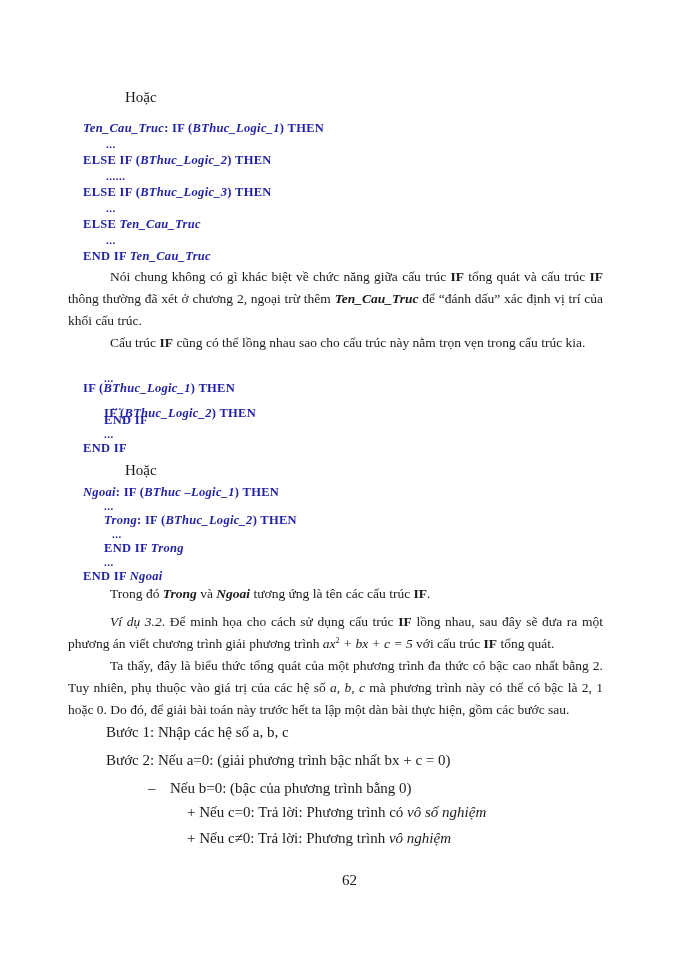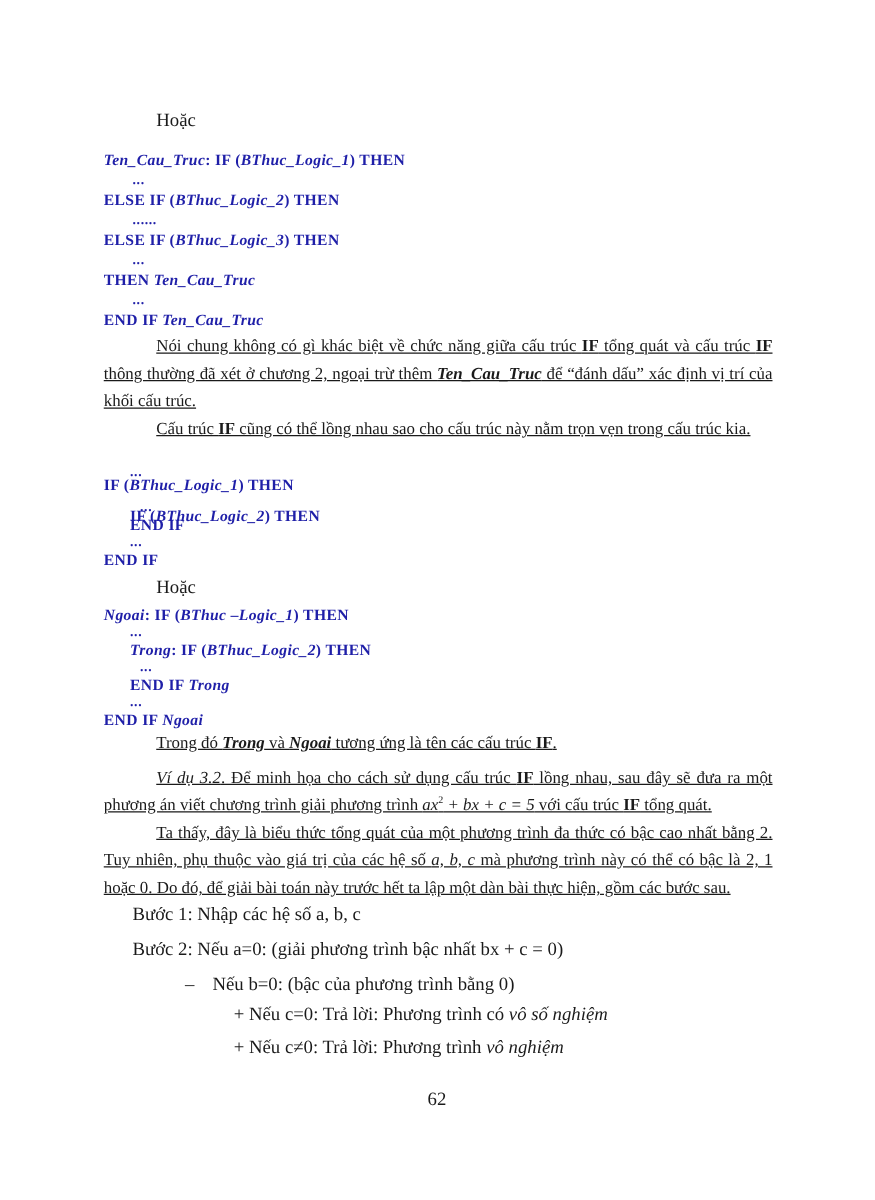--- a/index.html
+++ b/index.html
@@ -2,41 +2,41 @@
 <html><head>
 <meta charset="utf-8">
 <style>
   html, body { margin: 0; padding: 0; background: #ffffff; }
   body { width: 700px; height: 960px; position: relative; overflow: hidden;
          font-family: "Liberation Serif", serif; color: #1a1a1a; font-size: 13.5px; }
   .abs { position: absolute; white-space: nowrap; }
   .code { color: #1f1fa8; font-weight: bold; font-size: 12.5px; letter-spacing: 0.3px; }
   .code i { font-style: italic; }
   .dots { color: #1f1fa8; font-weight: bold; font-size: 11px; letter-spacing: 0.5px; }
-  .para { position: absolute; left: 83px; width: 535px; line-height: 22px; text-align: justify;
-          font-size: 13.5px; text-decoration: underline; }
+  .para { position: absolute; left: 68px; width: 535px; line-height: 22px; text-align: justify;
+          font-size: 13.5px; }
   .indent { text-indent: 42px; }
   .para b { font-weight: bold; }
   .para .bi { font-weight: bold; font-style: italic; }
   .para i { font-style: italic; }
   .plain { font-size: 15px; }
   sup { font-size: 8px; vertical-align: super; line-height: 0; }
 </style>
 </head>
 <body>
 
 <div class="abs plain" style="left:125px; top:89px;">Hoặc</div>
 
 <div class="abs code" style="left:83px; top:121px;"><i>Ten_Cau_Truc</i><span>: </span><span>IF (</span><i>BThuc_Logic_1</i><span>) THEN</span></div>
 <div class="abs dots" style="left:106px; top:138px;">...</div>
 <div class="abs code" style="left:83px; top:153px;text-align:center;"><span>ELSE IF (</span><i>BThuc_Logic_2</i><span>) THEN</span></div>
 <div class="abs dots" style="left:106px; top:170px;">......</div>
 <div class="abs code" style="left:83px; top:185px;"><span>ELSE IF (</span><i>BThuc_Logic_3</i><span>) THEN</span></div>
 <div class="abs dots" style="left:106px; top:202px;">...</div>
-<div class="abs code" style="left:83px; top:217px;"><span>THEN </span><i>Ten_Cau_Truc</i></div>
+<div class="abs code" style="left:83px; top:217px;"><span>ELSE </span><i>Ten_Cau_Truc</i></div>
 <div class="abs dots" style="left:106px; top:234px;">...</div>
 <div class="abs code" style="left:83px; top:249px;"><span>END IF </span><i>Ten_Cau_Truc</i></div>
 
 <div class="para indent" style="top:266px;"><span>Nói chung không có gì khác biệt về chức năng giữa cấu trúc </span><b>IF</b><span> tổng quát và cấu trúc </span><b>IF</b><span> thông thường đã xét ở chương 2, ngoại trừ thêm </span><span class="bi">Ten_Cau_Truc</span><span> để “đánh dấu” xác định vị trí của khối cấu trúc.</span></div>
 
 <div class="para indent" style="top:332px;"><span>Cấu trúc </span><b>IF</b><span> cũng có thể lồng nhau sao cho cấu trúc này nằm trọn vẹn trong cấu trúc kia.</span></div>
 
 <div class="abs code" style="left:83px; top:357px;margin-top:24px;"><span>IF (</span><i>BThuc_Logic_1</i><span>) THEN</span></div>
 <div class="abs dots" style="left:104px; top:372px;">...</div>
 <div class="abs code" style="left:104px; top:406px;"><span>IF (</span><i>BThuc_Logic_2</i><span>) THEN</span></div>

